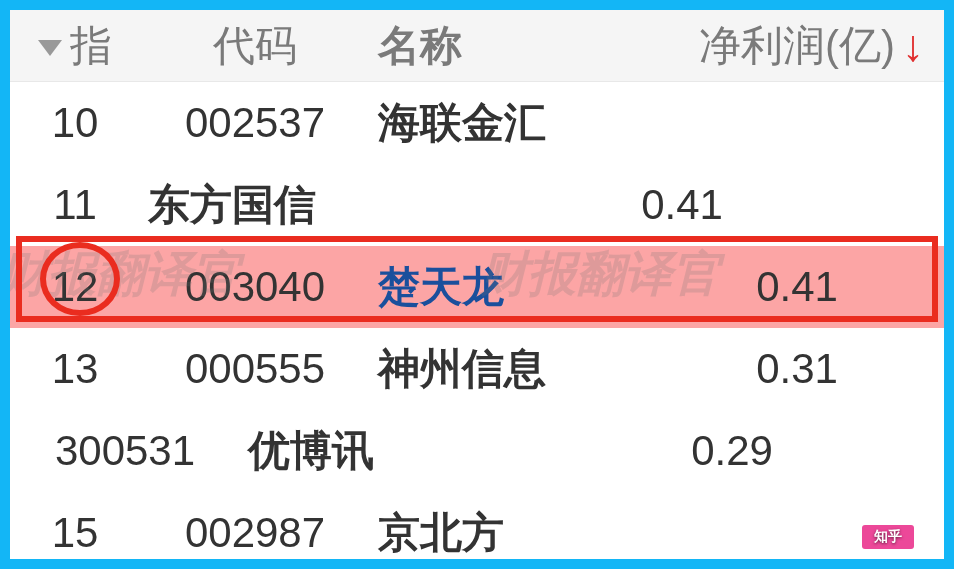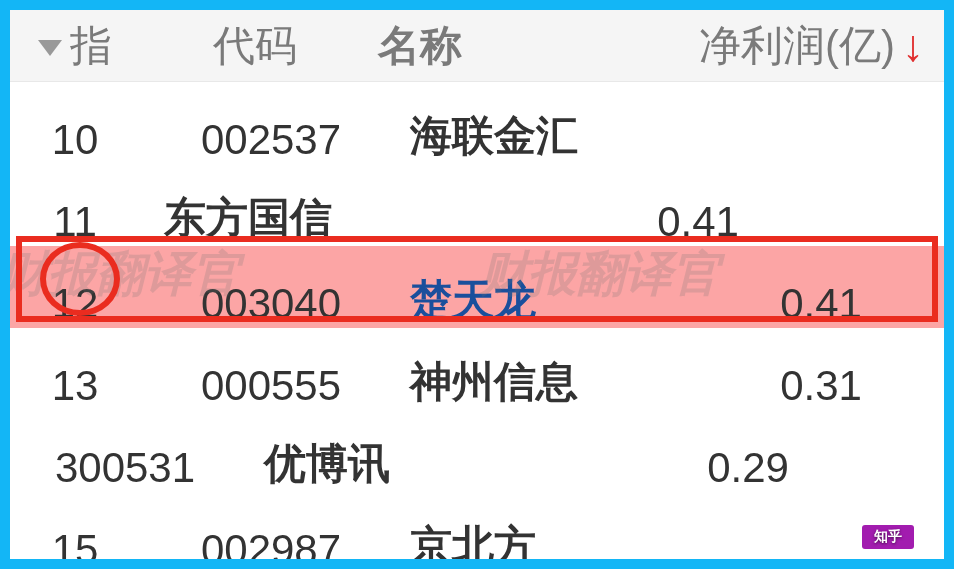--- a/index.html
+++ b/index.html
@@ -23,26 +23,25 @@
     display: flex;
     align-items: center;
     height: 72px;
     background: #f5f5f5;
     border-bottom: 1px solid #e8e8e8;
     color: #7a7a7a;
     font-size: 42px;
   }
   .data-row {
     display: flex;
-    align-items: flex-end;
+    align-items: center;
     height: 82px;
     font-size: 42px;
     color: #333;
     position: relative;
-    gap: 16px;
   }
   .data-row.highlight {
     background: #fca5a5;
   }
   .col-index {
     width: 130px;
     text-align: center;
     position: relative;
   }
   .col-code {
@@ -120,21 +119,21 @@
     font-size: 26px;
     text-shadow: 0 1px 3px rgba(0,0,0,0.6);
     display: flex;
     align-items: center;
     gap: 10px;
     z-index: 10;
   }
   .zhihu-logo {
     width: 52px;
     height: 24px;
-    background: #a21caf;
+    background: #ec4899;
     color: #fff;
     font-size: 14px;
     font-weight: bold;
     display: inline-flex;
     align-items: center;
     justify-content: center;
     border-radius: 3px;
   }
   .blink-name { color: #1a4f9c; }
 </style>

